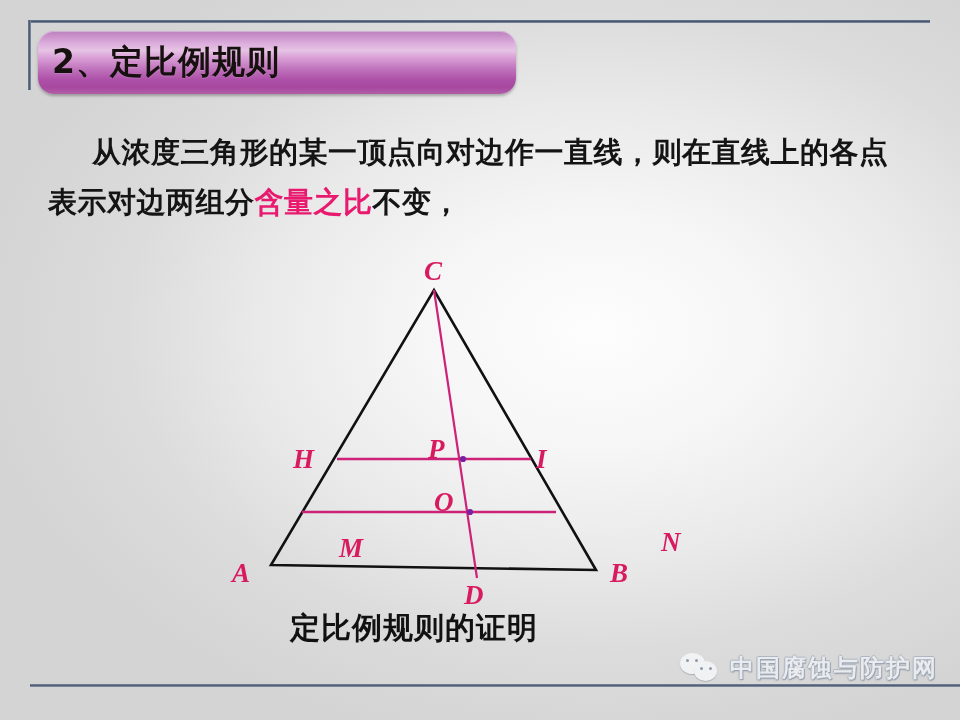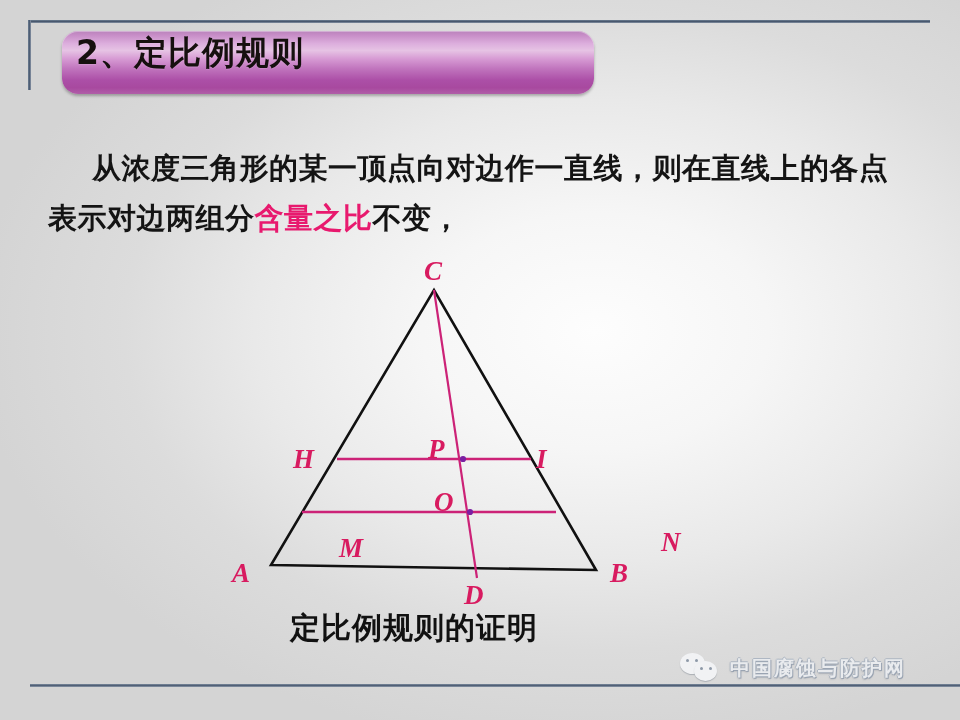--- a/index.html
+++ b/index.html
@@ -41,38 +41,39 @@
     left: 30px;
     top: 684px;
     width: 930px;
     height: 3px;
     background: linear-gradient(180deg, #7b8a9d 0%, #4d5c72 55%, #93a0b0 100%);
   }
 
   
   .title-pill {
     position: absolute;
-    left: 62px;
+    left: 38px;
     top: 31px;
-    width: 532px;
+    width: 478px;
     height: 63px;
     border-radius: 16px;
     background:
       linear-gradient(180deg,
         #b983bb 0%,
         #c68cc6 6%,
         #dcaedd 20%,
         #e6c3e4 31%,
         #d79bd4 44%,
         #c074bd 60%,
         #ac4fa7 78%,
         #a8499f 90%,
         #b05fa8 100%);
     box-shadow: 0 2px 3px rgba(0,0,0,0.28), inset 0 1px 0 rgba(255,255,255,0.35);
     display: flex;
+    align-items: center;
   }
   .title-pill .title-text {
     margin-left: 14px;
     font-family: "DejaVu Sans", "Liberation Sans", sans-serif;
     font-size: 33px;
     font-weight: bold;
     color: #16100f;
     letter-spacing: 1px;
     white-space: nowrap;
     text-shadow: 0 1px 0 rgba(255,255,255,0.12);
@@ -84,21 +85,20 @@
     left: 48px;
     top: 128px;
     width: 868px;
     font-family: "DejaVu Sans", "Liberation Sans", sans-serif;
     font-size: 29px;
     font-weight: bold;
     color: #141414;
     line-height: 1.72;
     letter-spacing: 0.5px;
     text-indent: 44px;
-    margin-top: 16px;
   }
   .body-text .hl {
     color: #e8196e;
   }
 
   
   .diagram {
     position: absolute;
     left: 0;
     top: 0;
@@ -148,21 +148,21 @@
     left: 14px; top: 9px; width: 23px; height: 20px;
   }
   .watermark .wechat-icon .d {
     position: absolute;
     width: 3px; height: 3px;
     border-radius: 50%;
     background: #8e99a8;
   }
   .watermark .wm-text {
     font-family: "DejaVu Sans", "Liberation Sans", sans-serif;
-    font-size: 20px;
+    font-size: 24px;
     font-weight: bold;
     color: #e9ebee;
     letter-spacing: 2px;
     text-shadow:
       1px 1px 0 #9aa4b2,
       -1px 0 0 #aeb7c3,
       0 -1px 0 #aeb7c3,
       0 1px 2px rgba(80,90,105,0.55);
     white-space: nowrap;
   }

